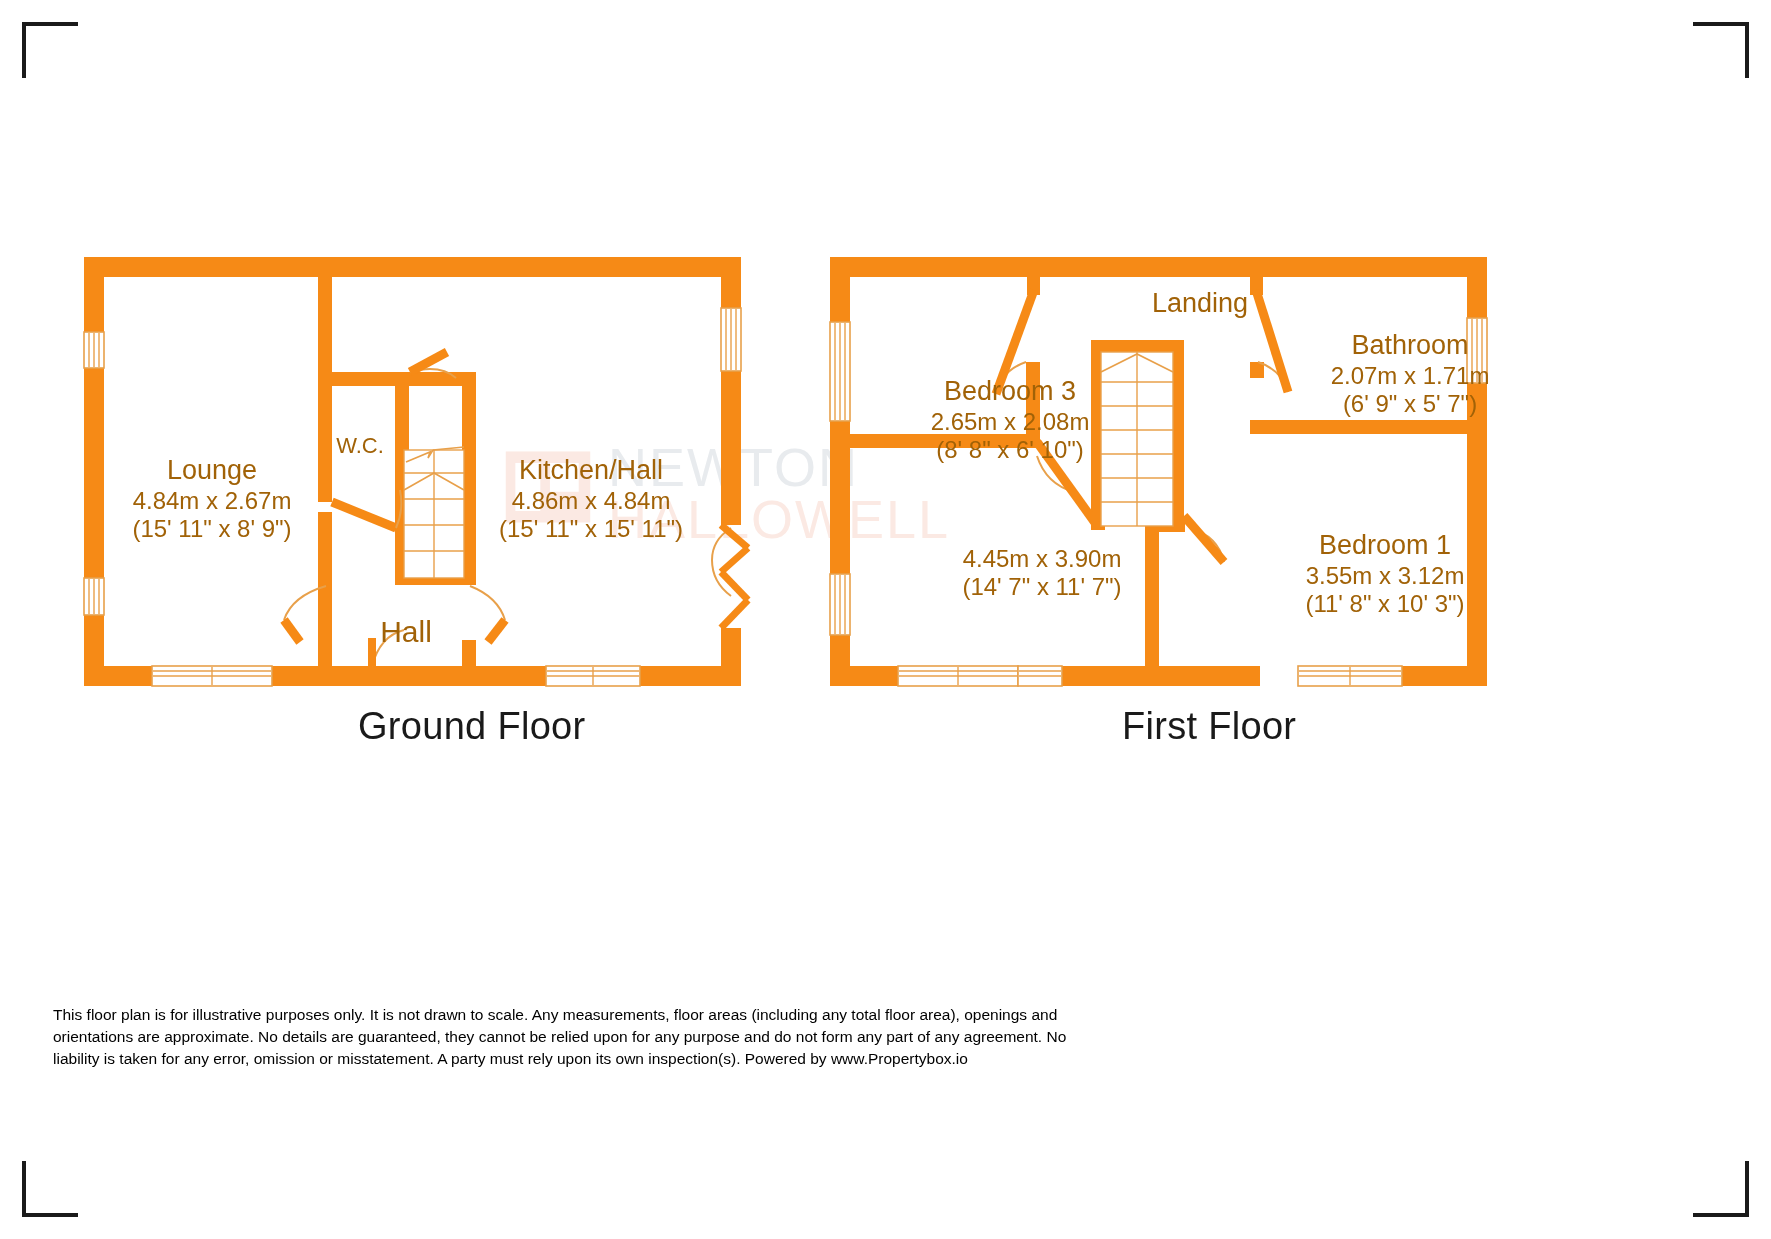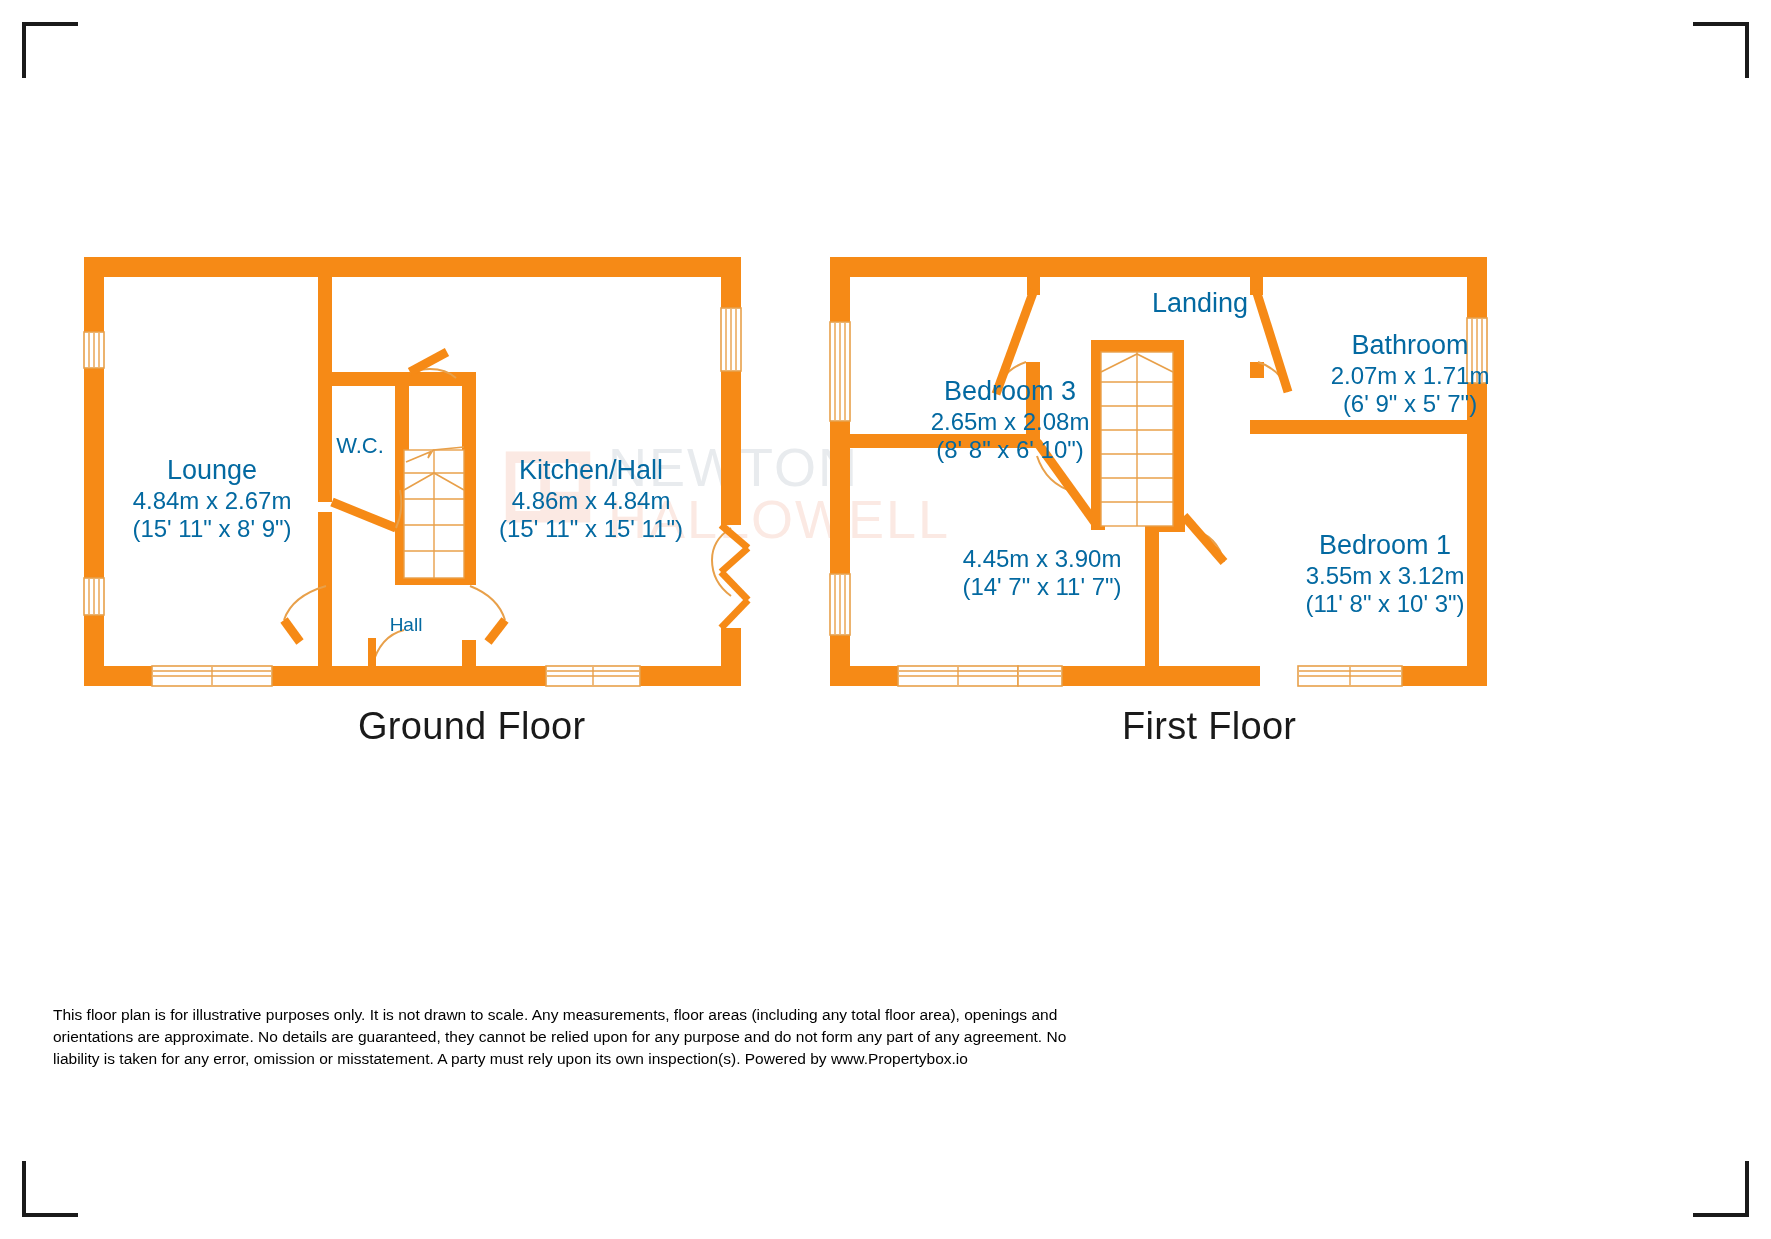--- a/index.html
+++ b/index.html
@@ -47,35 +47,35 @@
     white-space: nowrap;
     margin-left: 40px;
   }
   #ground-caption { left: 318px; top: 705px; }
   #first-caption  { left: 1082px; top: 705px; }
 
   
   .room-label {
     position: absolute;
     text-align: center;
-    color: #0369a1;
+    color: #a16207;
     white-space: nowrap;
     line-height: 1.18;
   }
   .room-label .rname {
     font-size: 27px;
     display: block;
   }
   .room-label .rdim {
     font-size: 24px;
     display: block;
   }
   .room-label.small .rname { font-size: 22px; }
 
-  .room-label.tiny .rname { font-size: 19px; }
+  .room-label.tiny .rname { font-size: 30px; }
 
   
   #lbl-lounge      { left: 112px; top: 455px; width: 200px; }
   #lbl-wc          { left: 310px; top: 433px; width: 100px; }
   #lbl-kitchen     { left: 476px; top: 455px; width: 230px; }
   #lbl-hall        { left: 356px; top: 614px; width: 100px; }
 
   
   #lbl-bed3        { left: 860px; top: 340px; width: 300px; margin-top: 36px; }
   #lbl-landing     { left: 1110px; top: 288px; width: 180px; }

